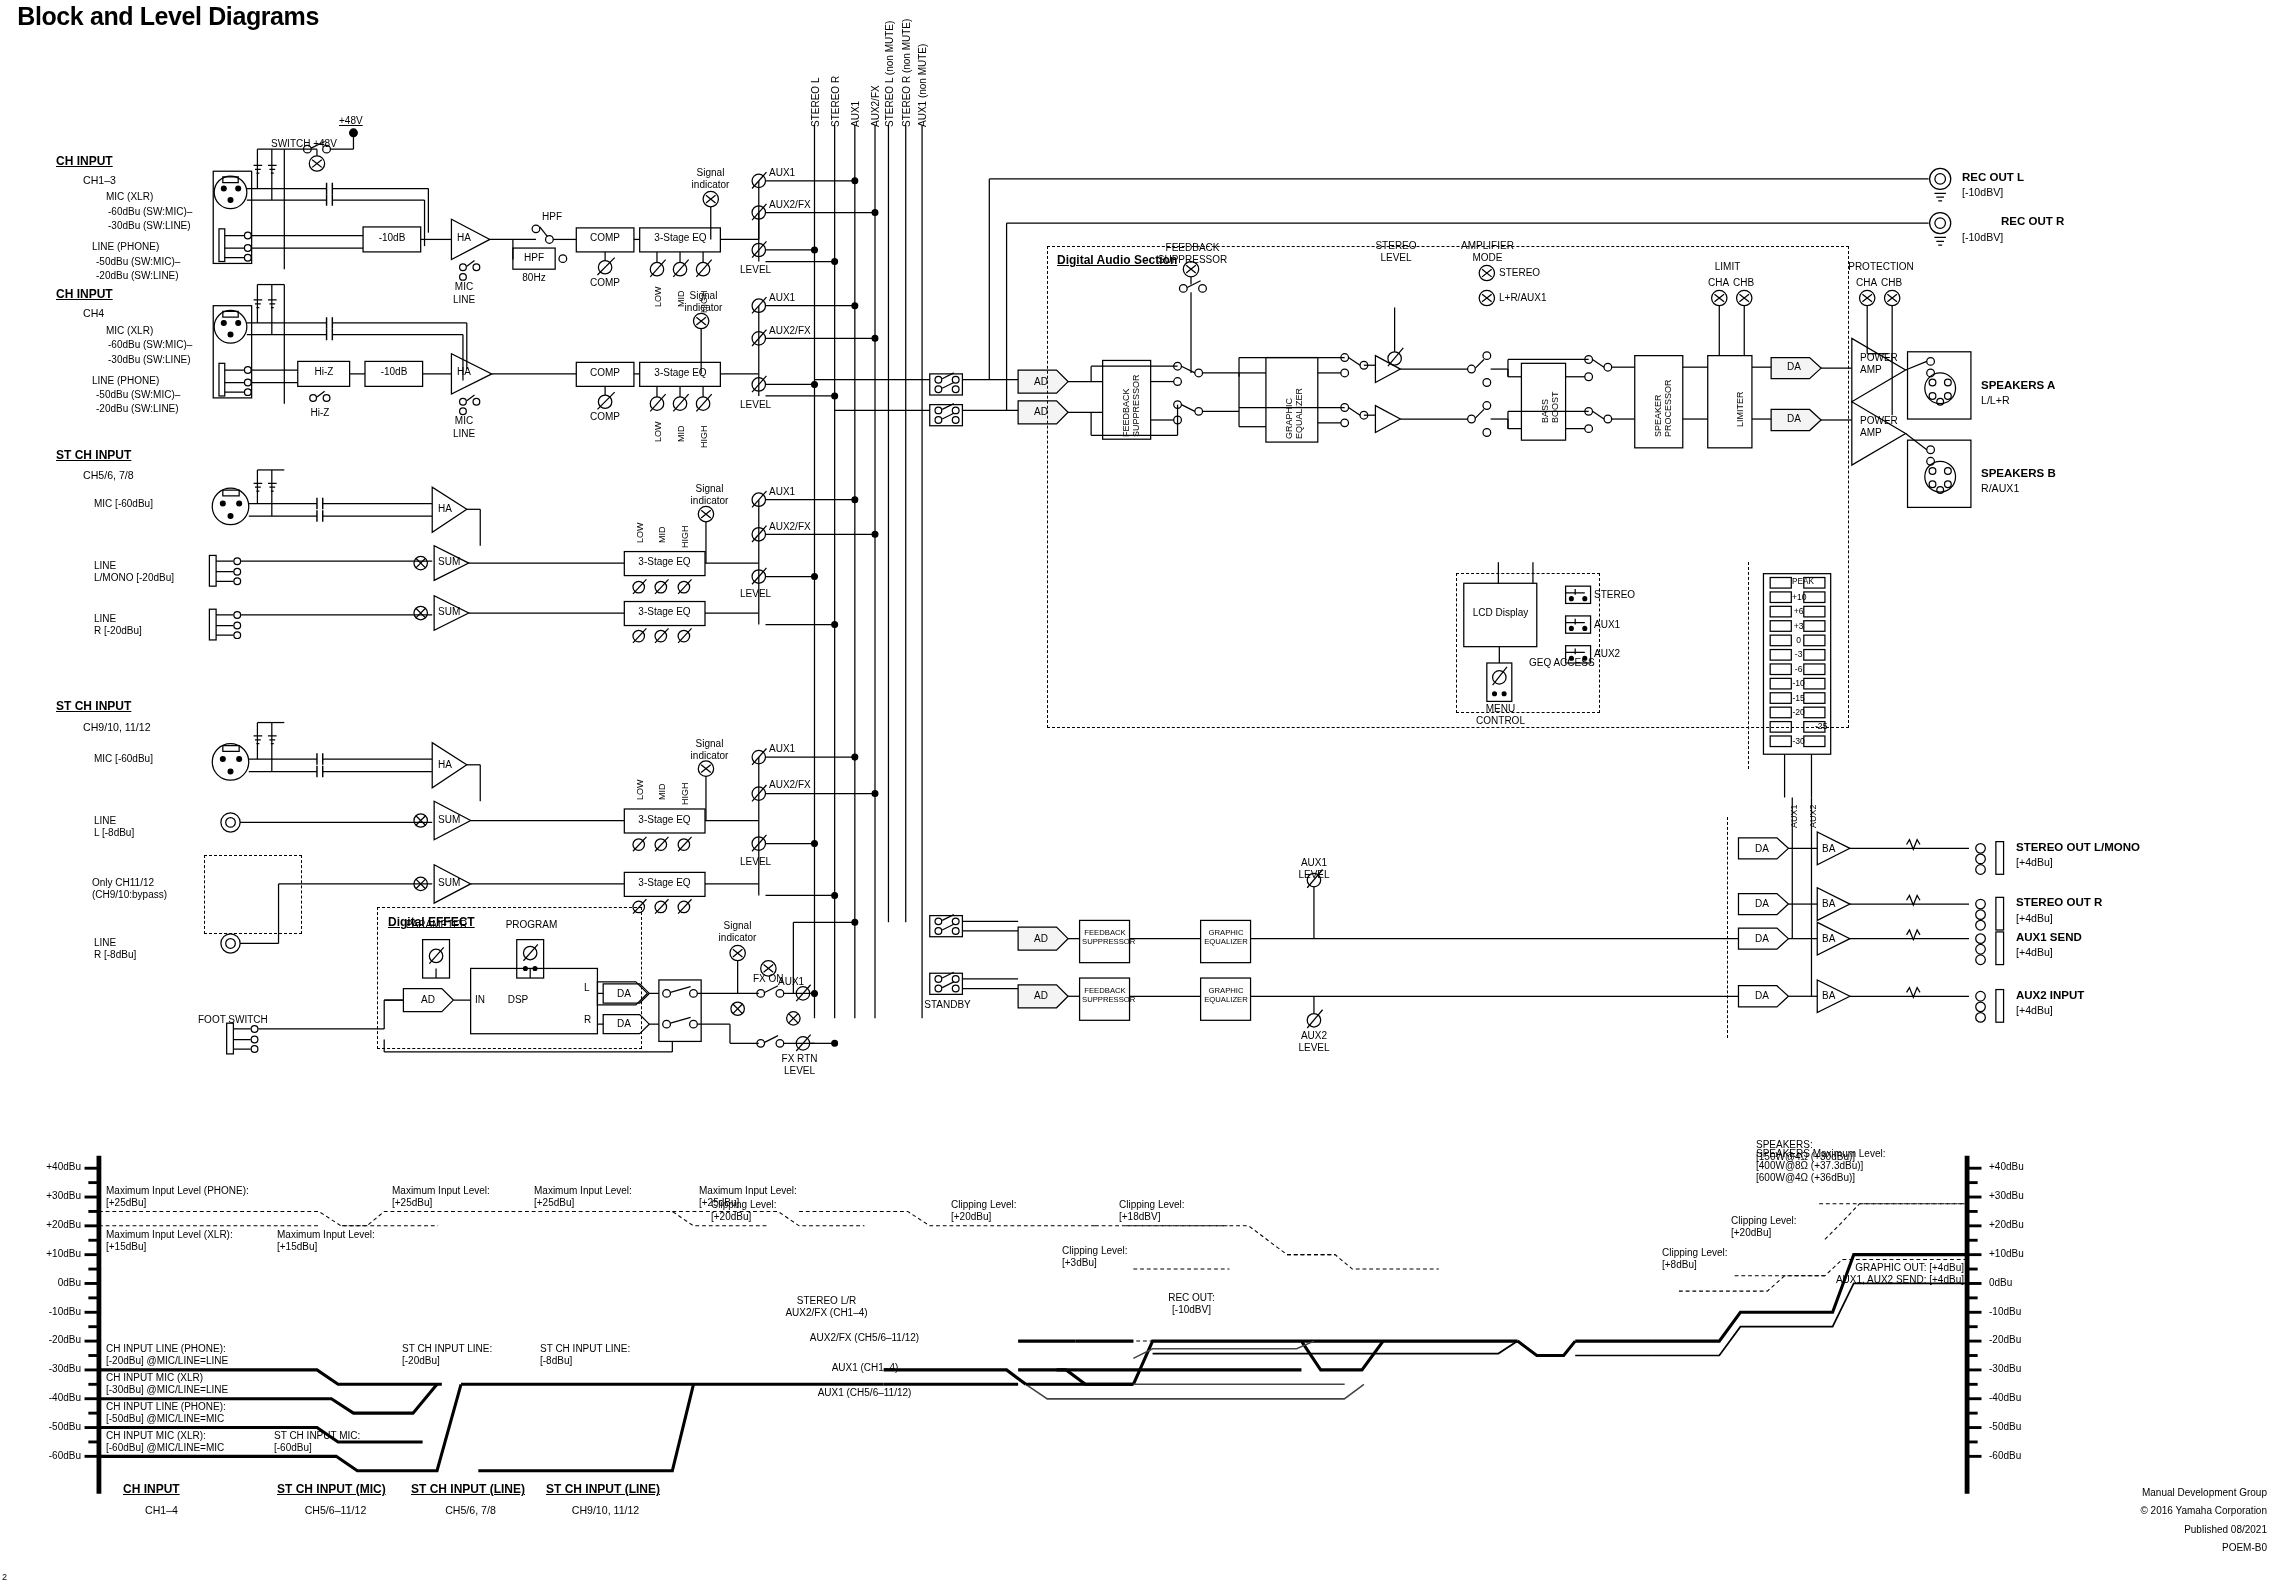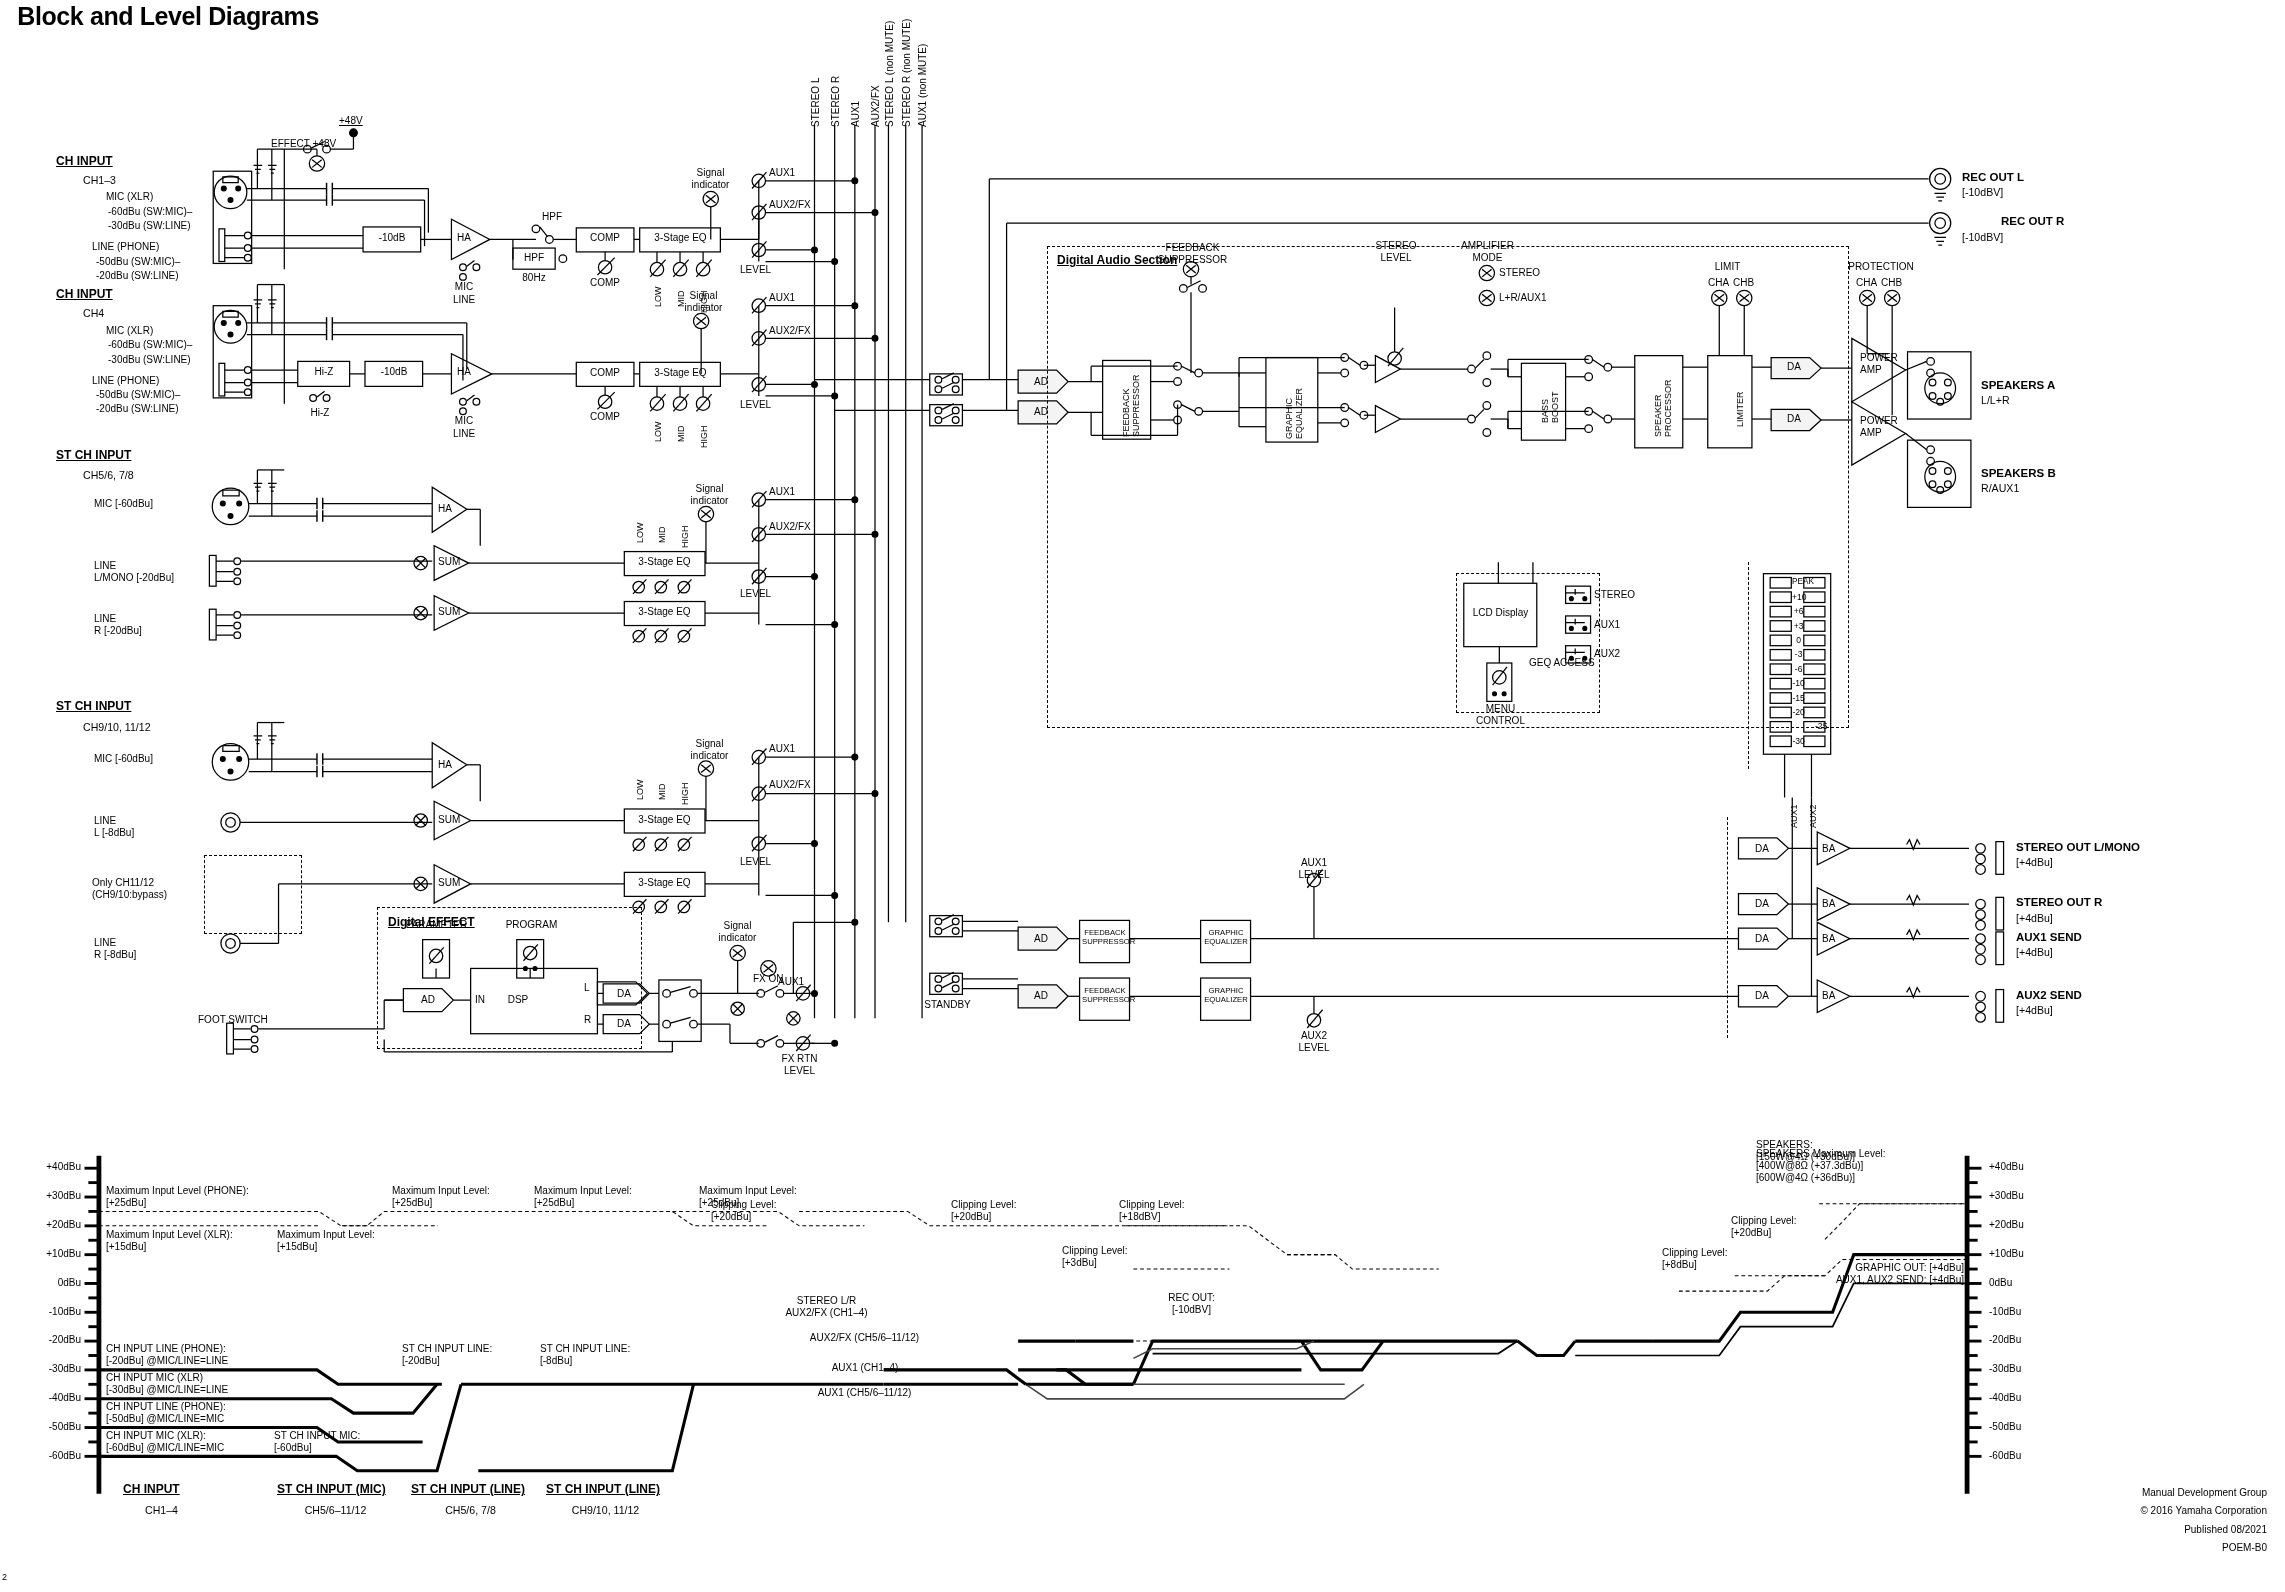--- a/index.html
+++ b/index.html
@@ -825,21 +825,21 @@
   <div class="vert" style="left:917px; top:127px;">AUX1 (non MUTE)</div>
 
   <div class="t hdr" style="left:56px; top:154px;">CH INPUT</div>
   <div class="t sub" style="left:83px; top:174px;">CH1–3</div>
   <div class="t lbl" style="left:106px; top:191px;">MIC (XLR)</div>
   <div class="t lbl" style="left:108px; top:206px;">-60dBu (SW:MIC)–</div>
   <div class="t lbl" style="left:108px; top:220px;">-30dBu (SW:LINE)</div>
   <div class="t lbl" style="left:92px; top:241px;">LINE (PHONE)</div>
   <div class="t lbl" style="left:96px; top:256px;">-50dBu (SW:MIC)–</div>
   <div class="t lbl" style="left:96px; top:270px;">-20dBu (SW:LINE)</div>
-  <div class="t lbl" style="left:271px; top:138px;">EFFECT +48V</div>
+  <div class="t lbl" style="left:271px; top:138px;">SWITCH +48V</div>
   <div class="t lbl" style="left:339px; top:115px;text-decoration:underline;">+48V</div>
   <div class="t lblc" style="left:363px; top:232px; width:58px;">-10dB</div>
   <div class="t lbl" style="left:457px; top:232px;">HA</div>
   <div class="t lblc" style="left:442px; top:281px; width:44px;">MIC</div>
   <div class="t lblc" style="left:442px; top:294px; width:44px;">LINE</div>
   <div class="t lbl" style="left:542px; top:211px;">HPF</div>
   <div class="t lblc" style="left:513px; top:252px; width:42px;">HPF</div>
   <div class="t lblc" style="left:513px; top:272px; width:42px;">80Hz</div>
   <div class="t lblc" style="left:576px; top:232px; width:58px;">COMP</div>
   <div class="t lblc" style="left:581px; top:277px; width:48px;">COMP</div>
@@ -1029,21 +1029,21 @@
   <div class="t outname" style="left:1981px; top:379px;">SPEAKERS A</div>
   <div class="t outval" style="left:1981px; top:394px;">L/L+R</div>
   <div class="t outname" style="left:1981px; top:467px;">SPEAKERS B</div>
   <div class="t outval" style="left:1981px; top:482px;">R/AUX1</div>
   <div class="t outname" style="left:2016px; top:841px;">STEREO OUT L/MONO</div>
   <div class="t outval" style="left:2016px; top:856px;">[+4dBu]</div>
   <div class="t outname" style="left:2016px; top:896px;">STEREO OUT R</div>
   <div class="t outval" style="left:2016px; top:912px;">[+4dBu]</div>
   <div class="t outname" style="left:2016px; top:931px;">AUX1 SEND</div>
   <div class="t outval" style="left:2016px; top:946px;">[+4dBu]</div>
-  <div class="t outname" style="left:2016px; top:989px;">AUX2 SEND</div>
+  <div class="t outname" style="left:2016px; top:989px;">AUX2 INPUT</div>
   <div class="t outval" style="left:2016px; top:1004px;">[+4dBu]</div>
 
   <svg class="svgl" width="2285" height="1593" viewBox="0 0 2379 1658">
 
     <g stroke="#000" fill="none">
       <line x1="103" y1="1203" x2="103" y2="1555" stroke-width="5"></line>
       <g stroke-width="3">
         <line x1="88" y1="1216" x2="103" y2="1216"></line>
         <line x1="88" y1="1246" x2="103" y2="1246"></line>
         <line x1="88" y1="1276" x2="103" y2="1276"></line>

